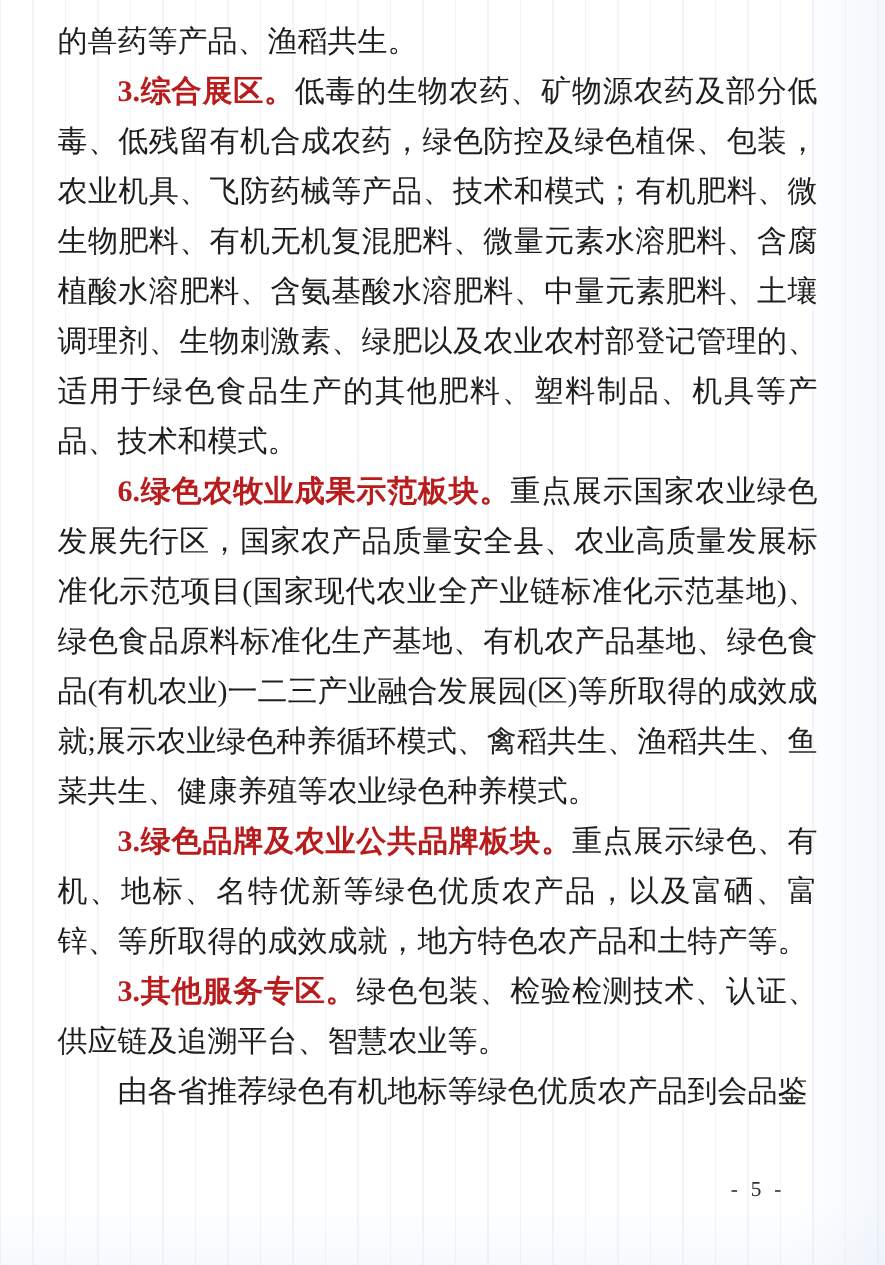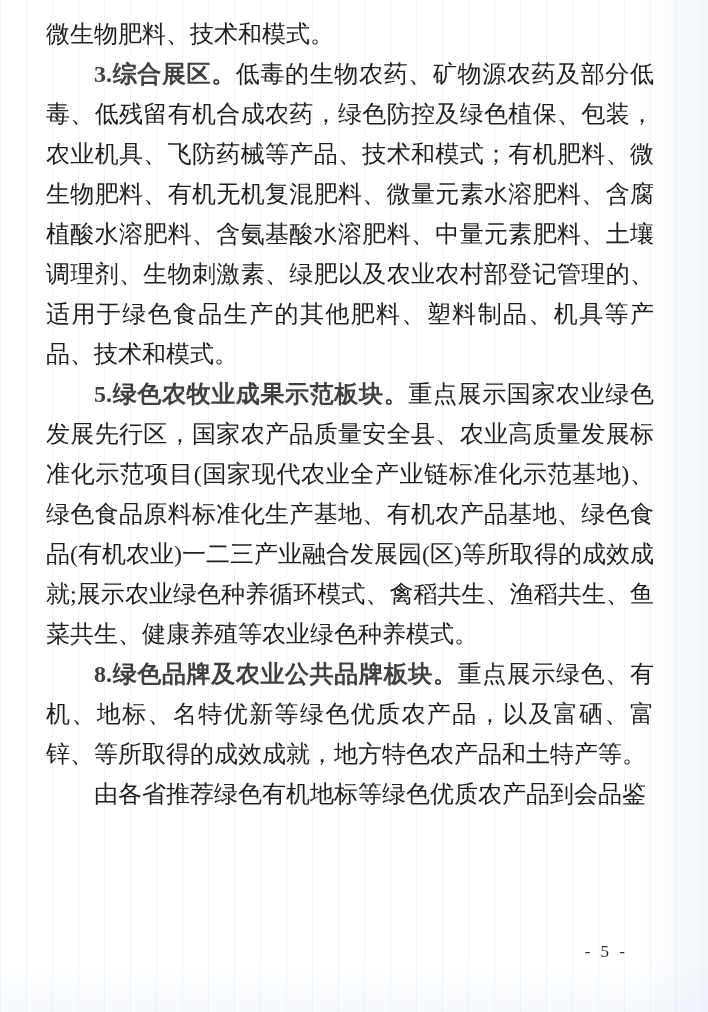--- a/index.html
+++ b/index.html
@@ -41,38 +41,39 @@
     text-align: justify;
     text-justify: inter-ideograph;
   }
   .doc-body p { margin: 0; }
   .doc-body p.body.indent { text-indent: 2em; }
   .doc-body p.heading {
     text-indent: 2em;
     font-weight: 700;
     color: #141414;
   }
-  .doc-body span.bold { font-weight: 700; color: #404040; }
+  .doc-body span.bold { font-weight: 700; color: #b91c1c; }
   .page-number {
     position: absolute;
     top: 942px;
     right: 80px;
     font-size: 17px;
     letter-spacing: 3px;
     color: #2b2b2b;
     font-family: "Liberation Serif", serif;
   }
 </style>
 </head>
 <body>
 
 <div class="scan-stripes"></div>
 <div class="scan-wash"></div>
 
 <div class="doc-body">
-    <p class="body"><span>微生物肥料、技术和模式。</span></p>
+    <p class="body"><span>的兽药等产品、渔稻共生。</span></p>
     <p class="body indent"><span class="bold">3.综合展区。</span><span>低毒的生物农药、矿物源农药及部分低毒、低残留有机合成农药，绿色防控及绿色植保、包装，农业机具、飞防药械等产品、技术和模式；有机肥料、微生物肥料、有机无机复混肥料、微量元素水溶肥料、含腐植酸水溶肥料、含氨基酸水溶肥料、中量元素肥料、土壤调理剂、生物刺激素、绿肥以及农业农村部登记管理的、适用于绿色食品生产的其他肥料、塑料制品、机具等产品、技术和模式。</span></p>
-    <p class="body indent"><span class="bold">5.绿色农牧业成果示范板块。</span><span>重点展示国家农业绿色发展先行区，国家农产品质量安全县、农业高质量发展标准化示范项目(国家现代农业全产业链标准化示范基地)、绿色食品原料标准化生产基地、有机农产品基地、绿色食品(有机农业)一二三产业融合发展园(区)等所取得的成效成就;展示农业绿色种养循环模式、禽稻共生、渔稻共生、鱼菜共生、健康养殖等农业绿色种养模式。</span></p>
-    <p class="body indent"><span class="bold">8.绿色品牌及农业公共品牌板块。</span><span>重点展示绿色、有机、地标、名特优新等绿色优质农产品，以及富硒、富锌、等所取得的成效成就，地方特色农产品和土特产等。</span></p>
+    <p class="body indent"><span class="bold">6.绿色农牧业成果示范板块。</span><span>重点展示国家农业绿色发展先行区，国家农产品质量安全县、农业高质量发展标准化示范项目(国家现代农业全产业链标准化示范基地)、绿色食品原料标准化生产基地、有机农产品基地、绿色食品(有机农业)一二三产业融合发展园(区)等所取得的成效成就;展示农业绿色种养循环模式、禽稻共生、渔稻共生、鱼菜共生、健康养殖等农业绿色种养模式。</span></p>
+    <p class="body indent"><span class="bold">3.绿色品牌及农业公共品牌板块。</span><span>重点展示绿色、有机、地标、名特优新等绿色优质农产品，以及富硒、富锌、等所取得的成效成就，地方特色农产品和土特产等。</span></p>
+    <p class="body indent"><span class="bold">3.其他服务专区。</span><span>绿色包装、检验检测技术、认证、供应链及追溯平台、智慧农业等。</span></p>
     <p class="body indent"><span>由各省推荐绿色有机地标等绿色优质农产品到会品鉴</span></p>
   </div>
 
 <div class="page-number">- 5 -</div>
 
 </body></html>

